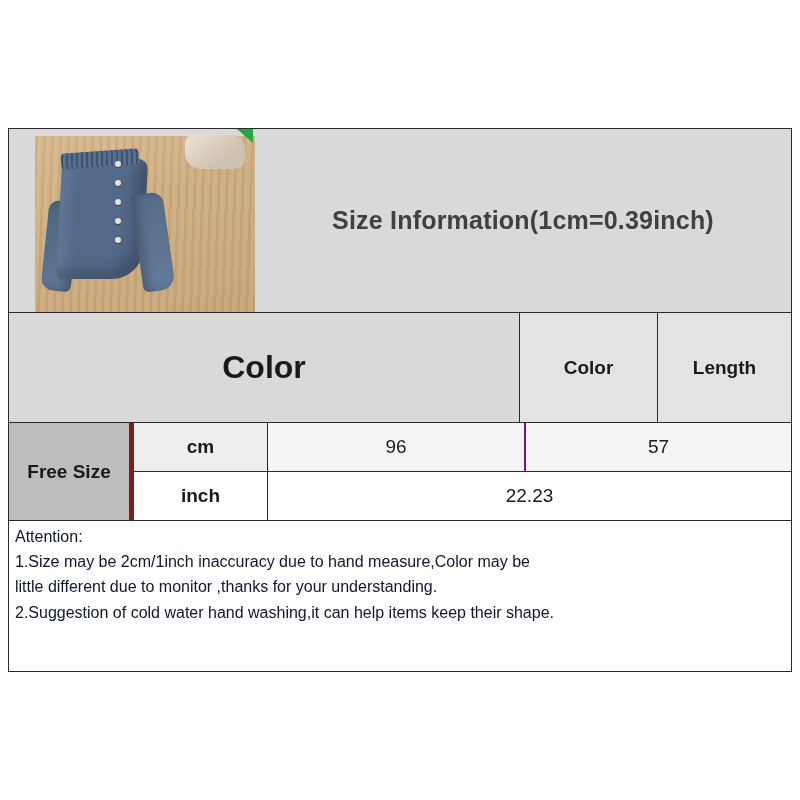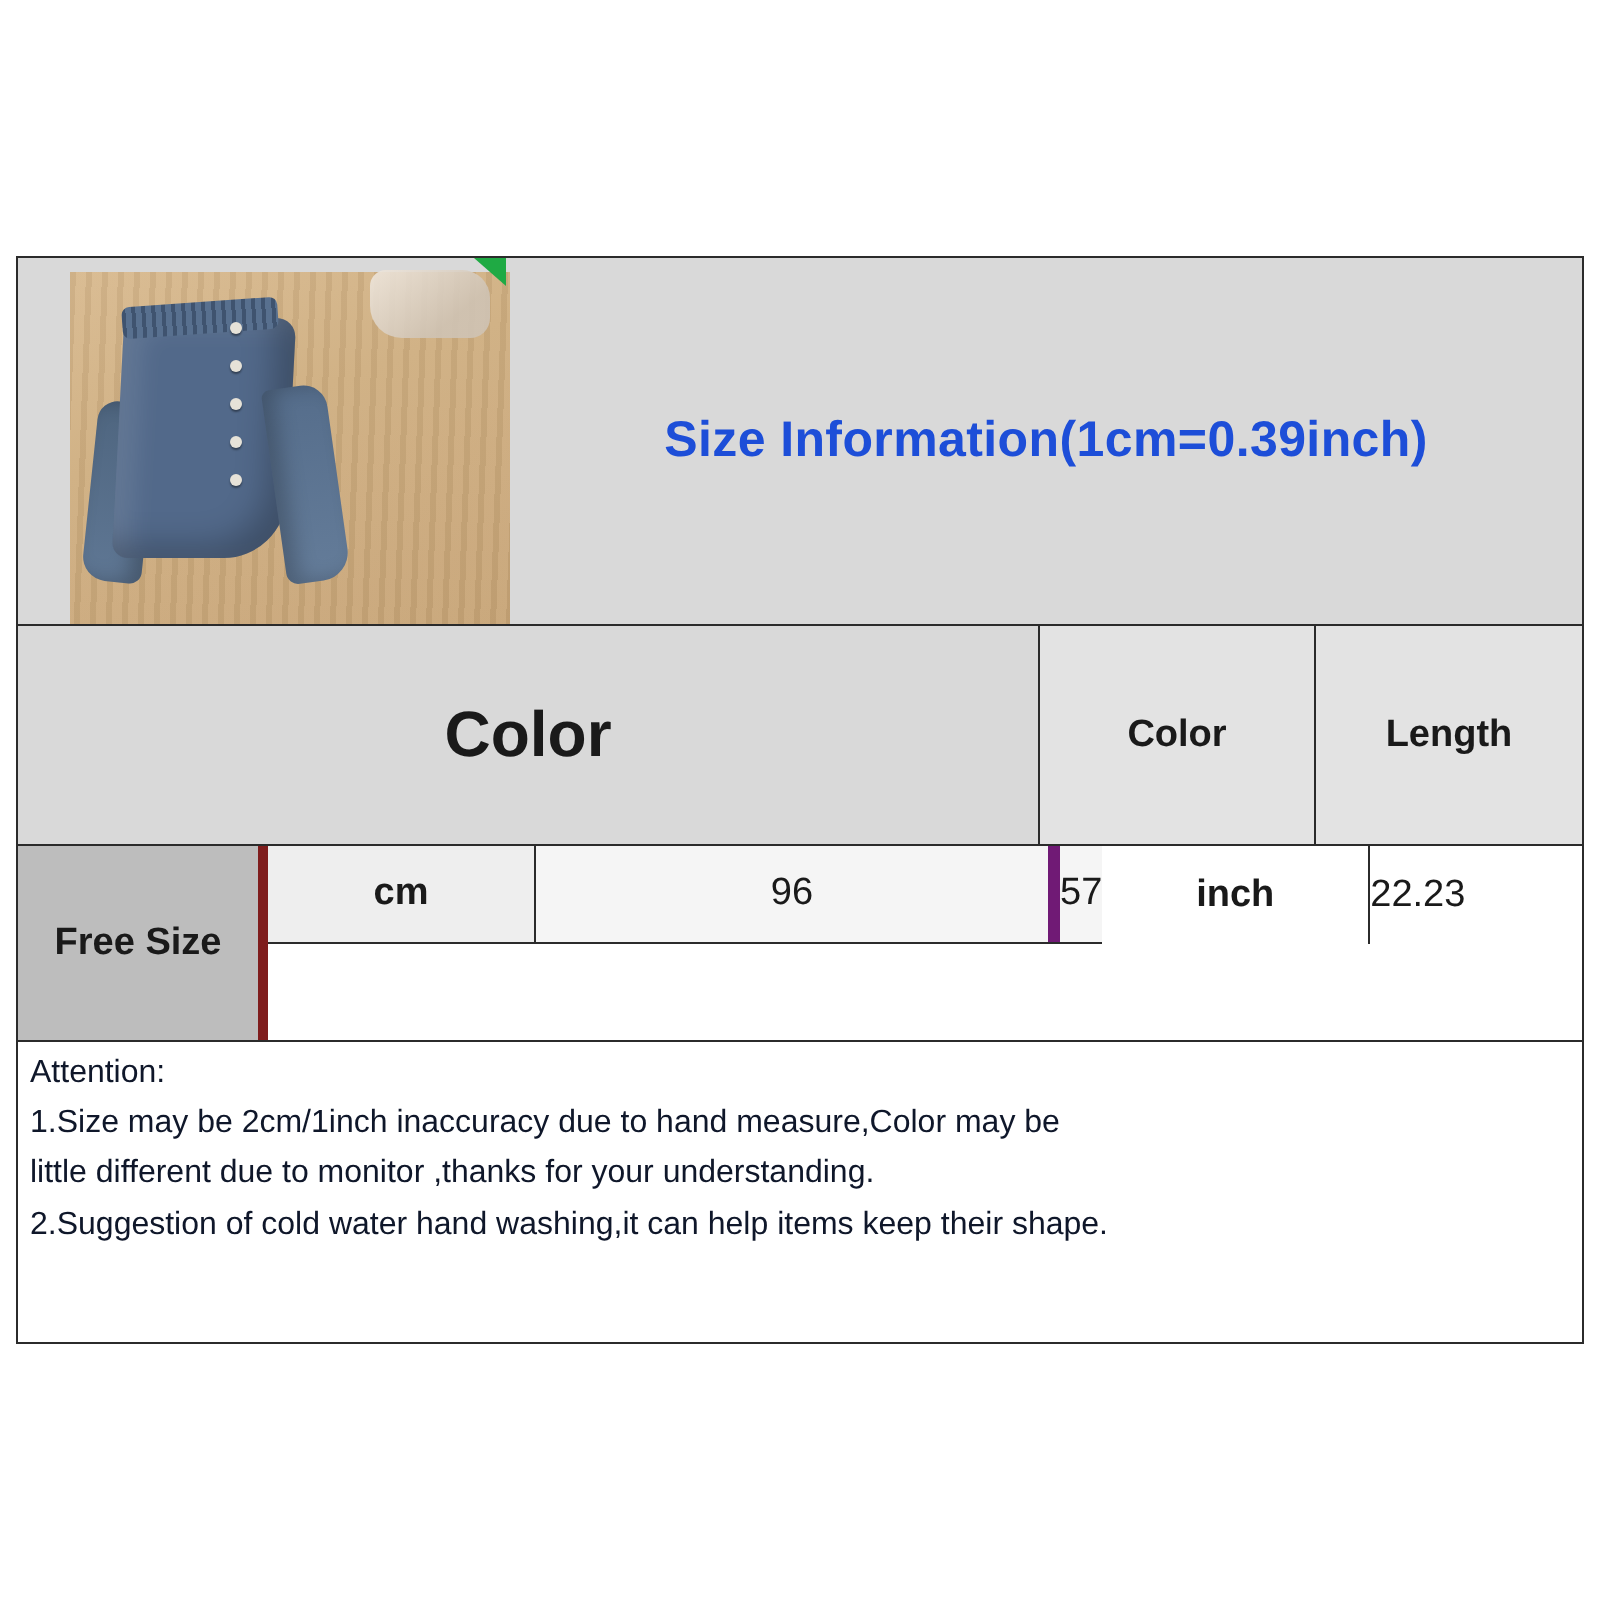--- a/index.html
+++ b/index.html
@@ -145,21 +145,21 @@
     flex: 1 1 auto;
     background: #d9d9d9;
     display: flex;
     align-items: center;
     justify-content: center;
     text-align: center;
   }
   .title-cell .title-text {
     font-size: 25px;
     font-weight: bold;
-    color: #1d4ed8;
+    color: #404040;
     letter-spacing: 0.2px;
   }
 
   
   .col-head-row {
     display: flex;
     height: 110px;
     border-bottom: 1px solid #2b2b2b;
     box-sizing: border-box;
   }
@@ -213,20 +213,21 @@
     justify-content: center;
     border-right: 5px solid #7f1d1d;
   }
   .freesize-cell span {
     font-size: 19px;
     font-weight: bold;
   }
   .rows-wrap {
     flex: 1 1 auto;
     display: flex;
+    flex-direction: column;
   }
   .data-row {
     display: flex;
     height: 49px;
     box-sizing: border-box;
   }
   .data-row.first { border-bottom: 1px solid #2b2b2b; }
   .unit-cell {
     width: 133px;
     flex: 0 0 133px;
@@ -236,21 +237,21 @@
     justify-content: center;
     border-right: 1px solid #2b2b2b;
   }
   .unit-cell span { font-size: 19px; font-weight: bold; }
   .val-cell {
     width: 256px;
     flex: 0 0 256px;
     display: flex;
     align-items: center;
     justify-content: center;
-    border-right: 6px solid #701a75;
+    border-right: 2px solid #701a75;
   }
   .val-cell.last { flex: 1 1 auto; border-right: none; width: auto; }
   .val-cell span { font-size: 19px; }
   .row-cm .unit-cell { background: #eeeeee; }
   .row-cm .val-cell { background: #f5f5f5; }
   .row-inch .unit-cell { background: #ffffff; }
   .row-inch .val-cell { background: #ffffff; }
 
   
   .attention {

